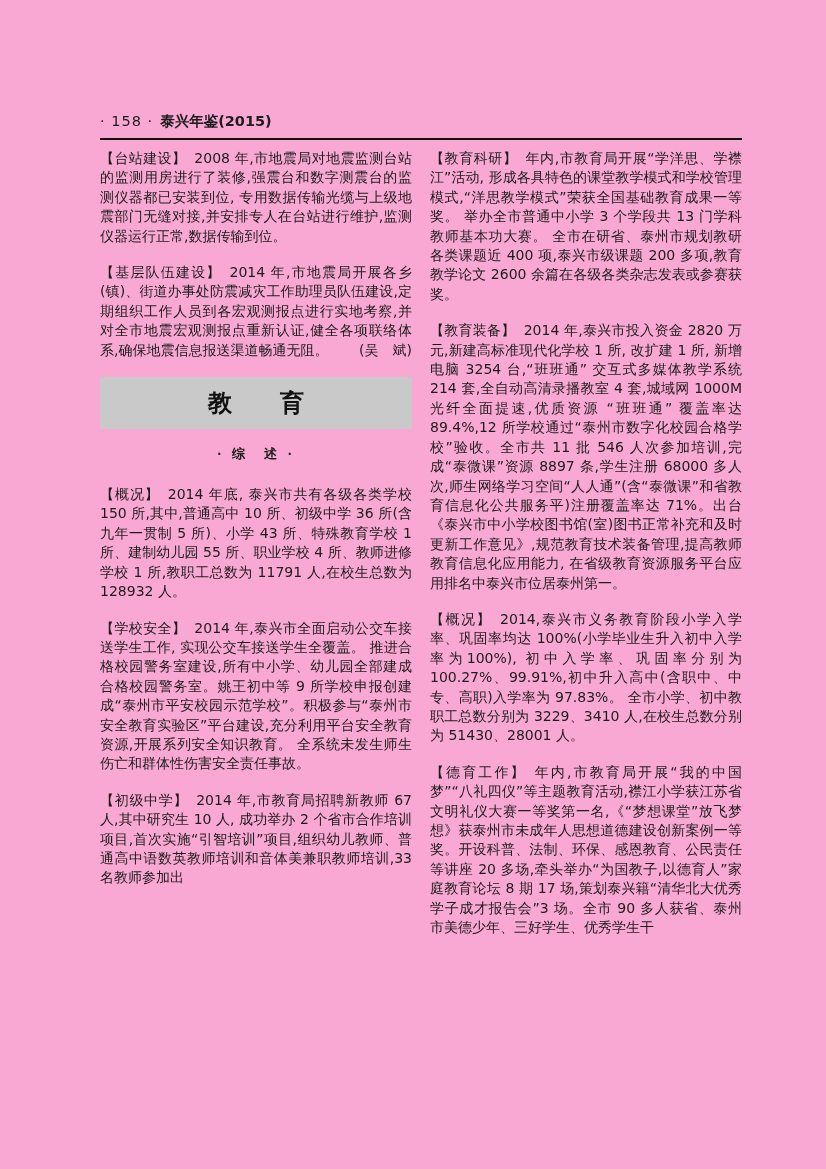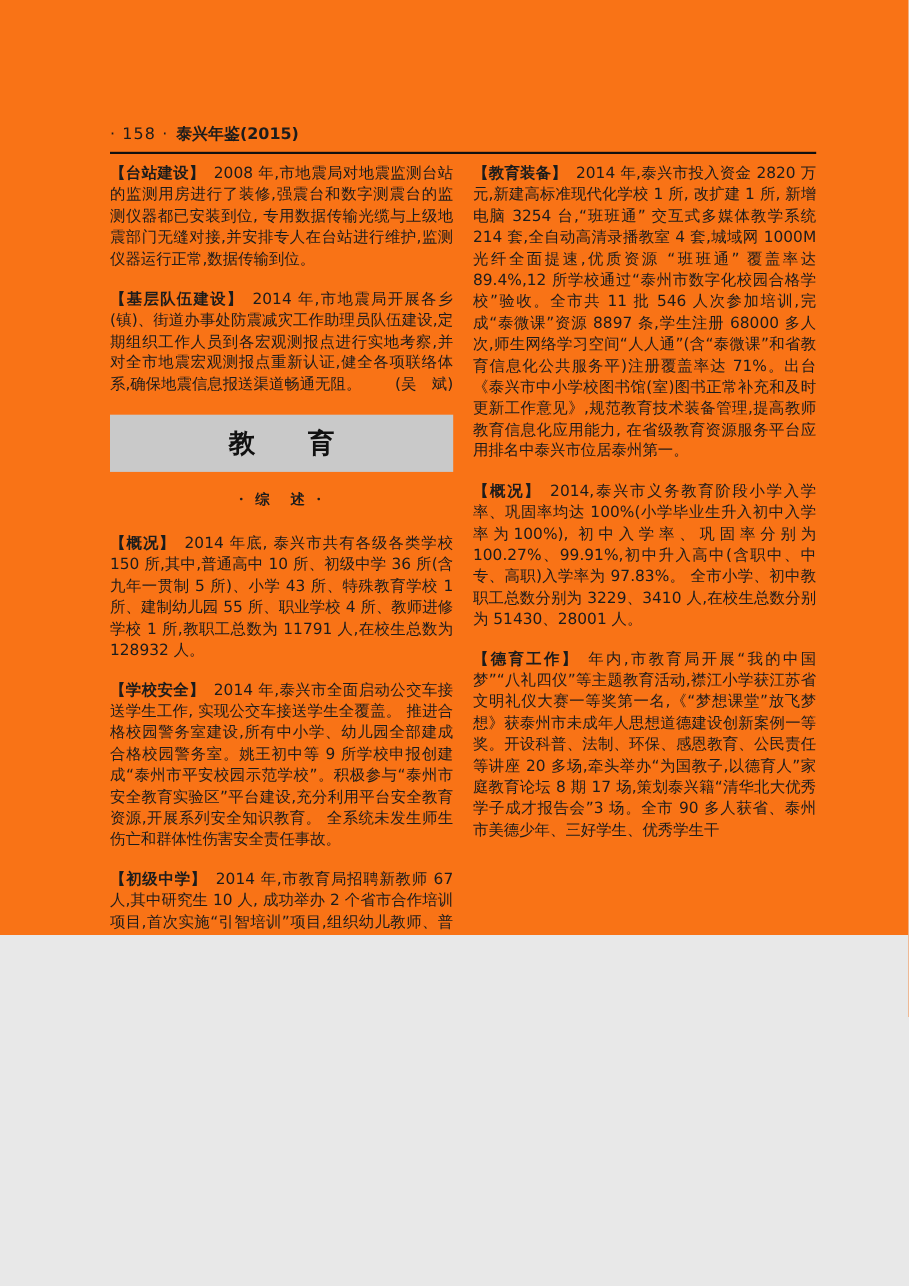--- a/index.html
+++ b/index.html
@@ -1,21 +1,21 @@
 <!DOCTYPE html>
 <html><head>
 <meta charset="utf-8">
 <style>
   html, body { margin: 0; padding: 0; background: #e8e8e8; }
   .page {
     position: relative;
     width: 826px;
-    height: 850px;
+    height: 1169px;
     margin: 0 auto;
-    background: #f97316;
+    background: #f9a8d4;
     overflow: hidden;
     font-family: "DejaVu Sans", "Liberation Sans", sans-serif;
     color: #1c1c1c;
   }
   .content {
     position: absolute;
     left: 100px;
     top: 112px;
     width: 642px;
   }
@@ -35,21 +35,21 @@
     margin-top: 9px;
   }
   .col { width: 312px; }
   .para {
     margin: 0 0 17px 0;
     font-size: 14px;
     line-height: 19.4px;
     text-align: justify;
     text-justify: inter-character;
   }
-  .plabel { font-weight: bold; margin-right: 8px; }
+  .plabel { font-weight: normal; margin-right: 8px; }
   .author { float: right; white-space: nowrap; }
   .banner {
     height: 52px;
     margin: 6px 0 0 0;
     background: #c9c9c9;
     display: flex;
     align-items: center;
     justify-content: center;
     font-size: 24px;
     font-weight: bold;
@@ -105,20 +105,23 @@
 
         <p class="para">
           <b class="plabel">【初级中学】</b><span>2014 年,市教育局招聘新教师 67 人,其中研究生 10 人, 成功举办 2 个省市合作培训项目,首次实施“引智培训”项目,组织幼儿教师、普通高中语数英教师培训和音体美兼职教师培训,33 名教师参加出</span>
         </p>
 
       </div>
 
       <div class="col">
 
 
+        <p class="para">
+          <b class="plabel">【教育科研】</b><span>年内,市教育局开展“学洋思、学襟江”活动, 形成各具特色的课堂教学模式和学校管理模式,“洋思教学模式”荣获全国基础教育成果一等奖。 举办全市普通中小学 3 个学段共 13 门学科教师基本功大赛。 全市在研省、泰州市规划教研各类课题近 400 项,泰兴市级课题 200 多项,教育教学论文 2600 余篇在各级各类杂志发表或参赛获奖。</span>
+        </p>
 
         <p class="para">
           <b class="plabel">【教育装备】</b><span>2014 年,泰兴市投入资金 2820 万元,新建高标准现代化学校 1 所, 改扩建 1 所, 新增电脑 3254 台,“班班通” 交互式多媒体教学系统 214 套,全自动高清录播教室 4 套,城域网 1000M 光纤全面提速,优质资源 “班班通” 覆盖率达 89.4%,12 所学校通过“泰州市数字化校园合格学校”验收。全市共 11 批 546 人次参加培训,完成“泰微课”资源 8897 条,学生注册 68000 多人次,师生网络学习空间“人人通”(含“泰微课”和省教育信息化公共服务平)注册覆盖率达 71%。出台《泰兴市中小学校图书馆(室)图书正常补充和及时更新工作意见》,规范教育技术装备管理,提高教师教育信息化应用能力, 在省级教育资源服务平台应用排名中泰兴市位居泰州第一。</span>
         </p>
 
 
         <p class="para">
           <b class="plabel">【概况】</b><span>2014,泰兴市义务教育阶段小学入学率、巩固率均达 100%(小学毕业生升入初中入学率为100%), 初中入学率、巩固率分别为 100.27%、99.91%,初中升入高中(含职中、中专、高职)入学率为 97.83%。 全市小学、初中教职工总数分别为 3229、3410 人,在校生总数分别为 51430、28001 人。</span>
         </p>
 

